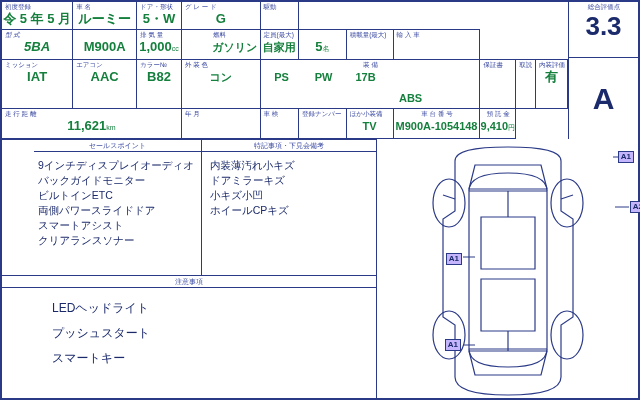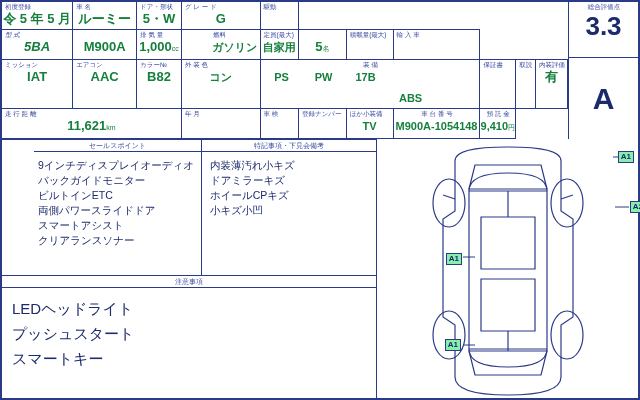--- a/index.html
+++ b/index.html
@@ -77,29 +77,29 @@
     background:#fff;
   }
   .twocol { display:flex; flex:1;padding-left:32px; }
   .col { padding:5px 6px; }
   .colA { width:168px; border-right:1px solid #2b3a87; }
   .colB { flex:1; }
   .ptline { font-size:10.5px; line-height:15px; white-space:nowrap; }
 
   .noticewrap { border-top:1px solid #2b3a87; height:136px; display:flex; flex-direction:column; }
   .noticelist { padding:8px 10px; }
-  .noticelist div { font-size:15px; line-height:25px; }
+  .noticelist div { font-size:12px; line-height:25px;margin-left:40px; }
 
   
   .diagram { position:absolute; inset:0; }
   .dlabel {
     position:absolute;
     font-size:8px; font-weight:bold; color:#1b2a6b;
     border:1px solid #2b3a87;
-    background:#86efac;
+    background:#c4b5fd;
     padding:0 2px;
     line-height:10px;
   }
   svg { display:block; }
 </style>
 </head>
 <body>
 
 <div class="sheet">
 
@@ -264,22 +264,22 @@
             <div class="ptline">両側パワースライドドア</div>
             <div class="ptline">スマートアシスト</div>
             <div class="ptline">クリアランスソナー</div>
           </div>
         </div>
         <div class="col colB" style="padding:0;">
           <div class="secthead">特記事項・下見会備考</div>
           <div style="padding:6px 8px 0 8px;">
             <div class="ptline">内装薄汚れ小キズ</div>
             <div class="ptline">ドアミラーキズ</div>
+            <div class="ptline">小キズ小凹</div>
             <div class="ptline">ホイールCPキズ</div>
-            <div class="ptline">小キズ小凹</div>
           </div>
         </div>
       </div>
 
       <div class="noticewrap">
         <div class="secthead">注意事項</div>
         <div class="noticelist">
           <div>LEDヘッドライト</div>
           <div>プッシュスタート</div>
           <div>スマートキー</div>

